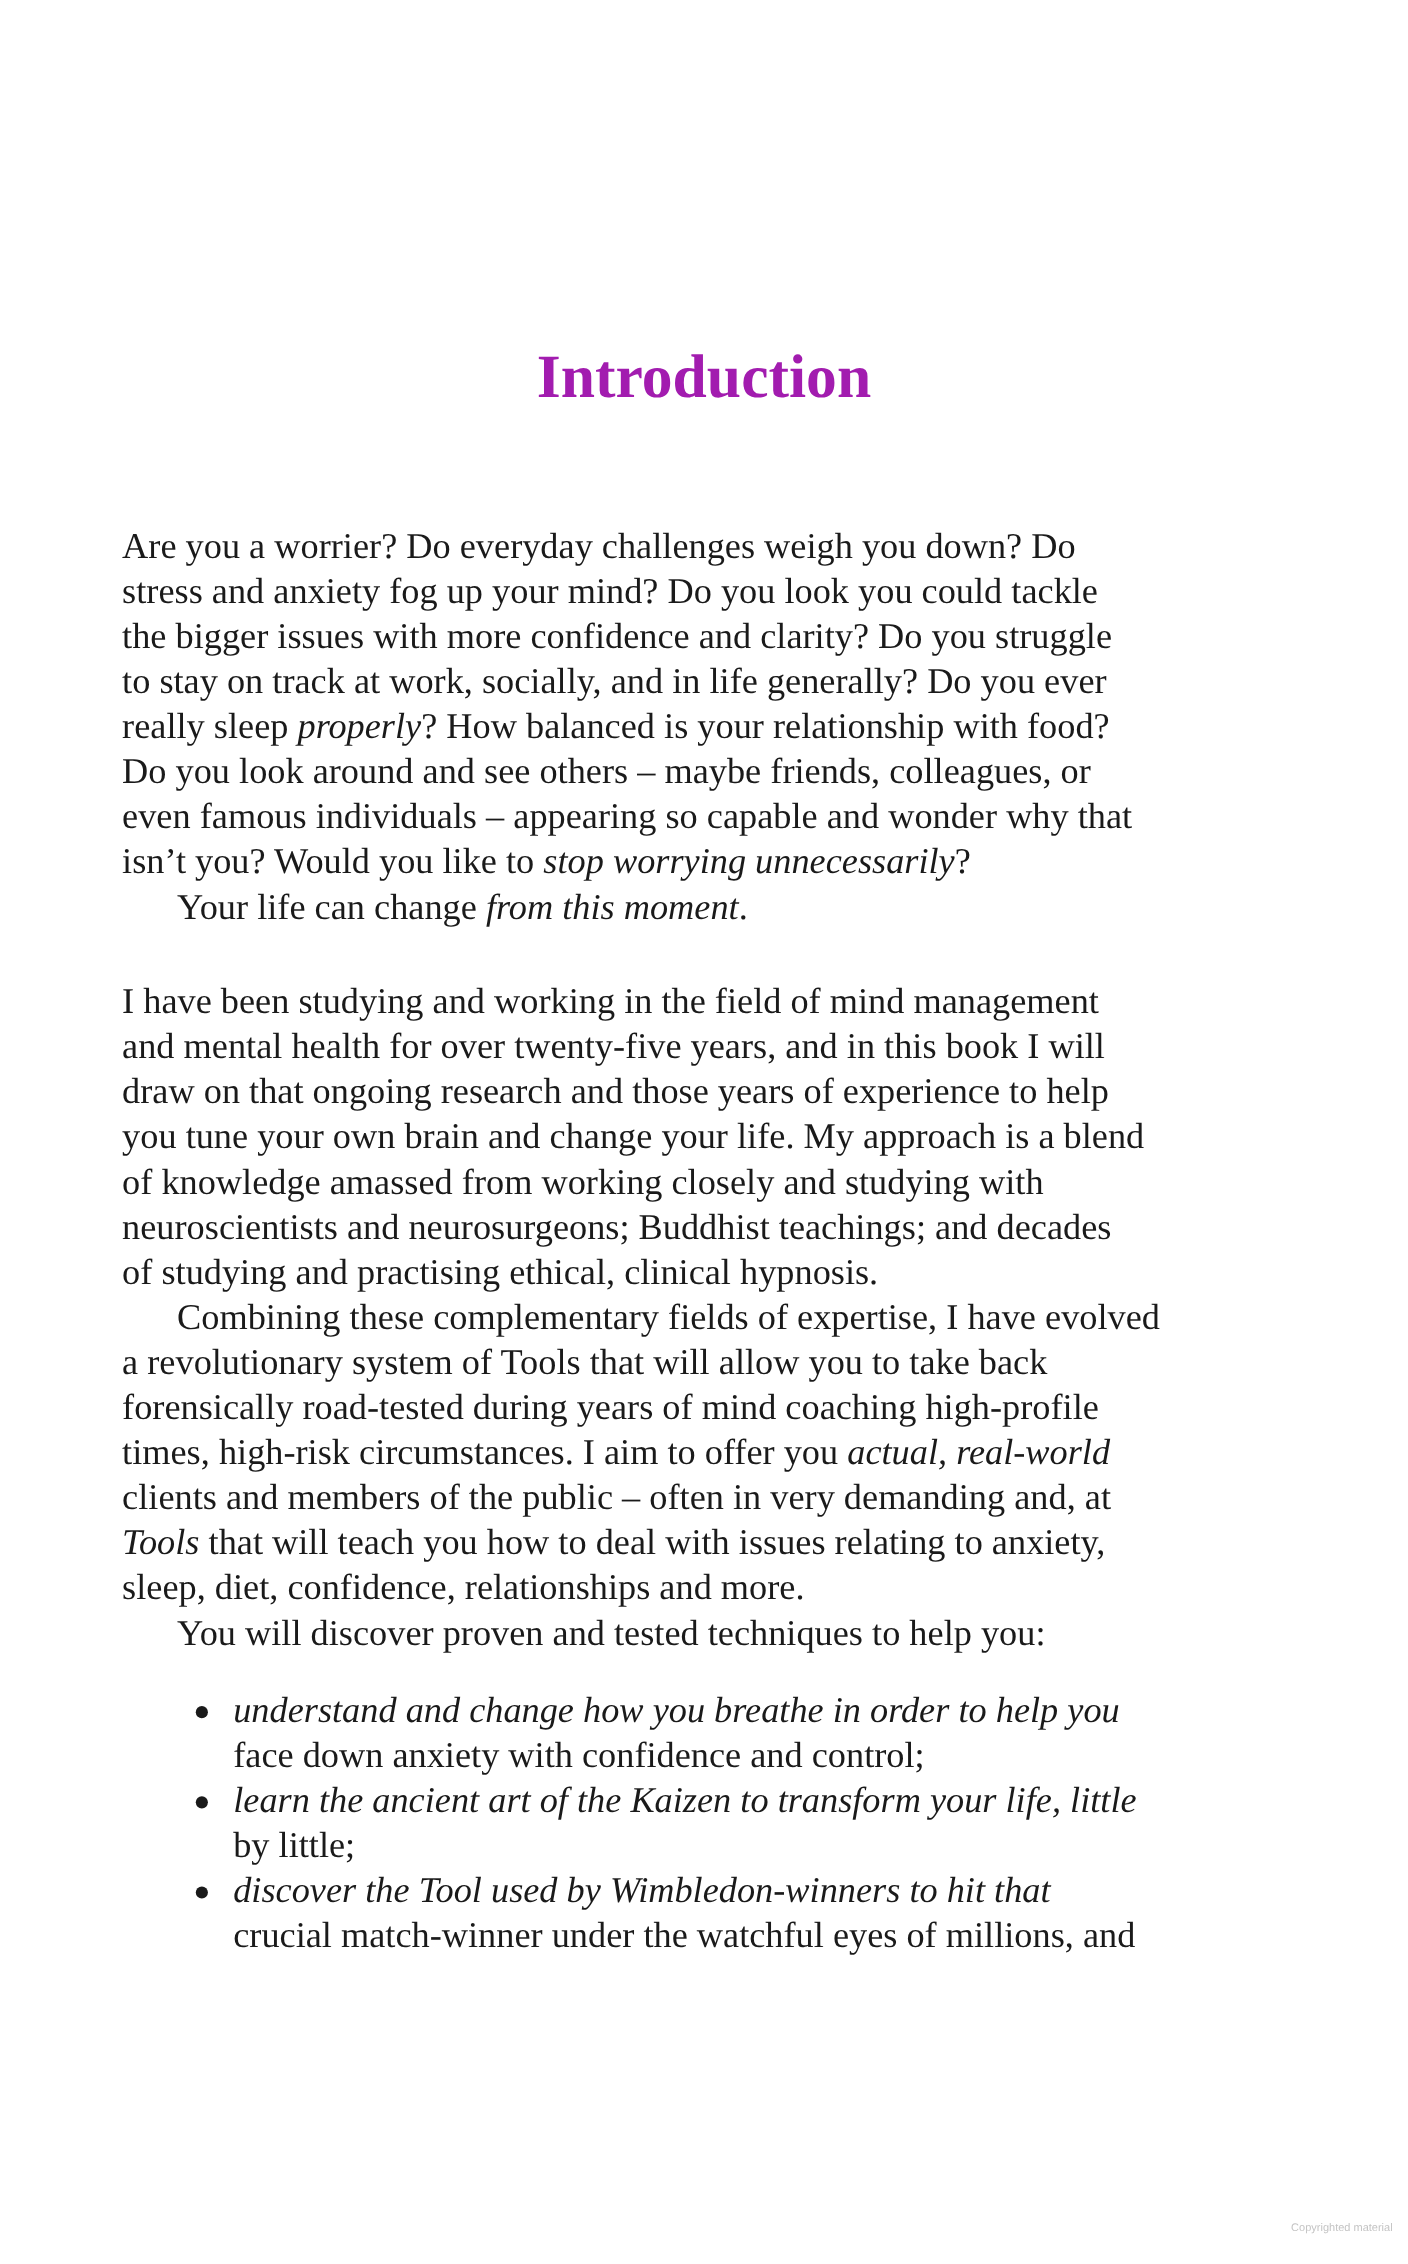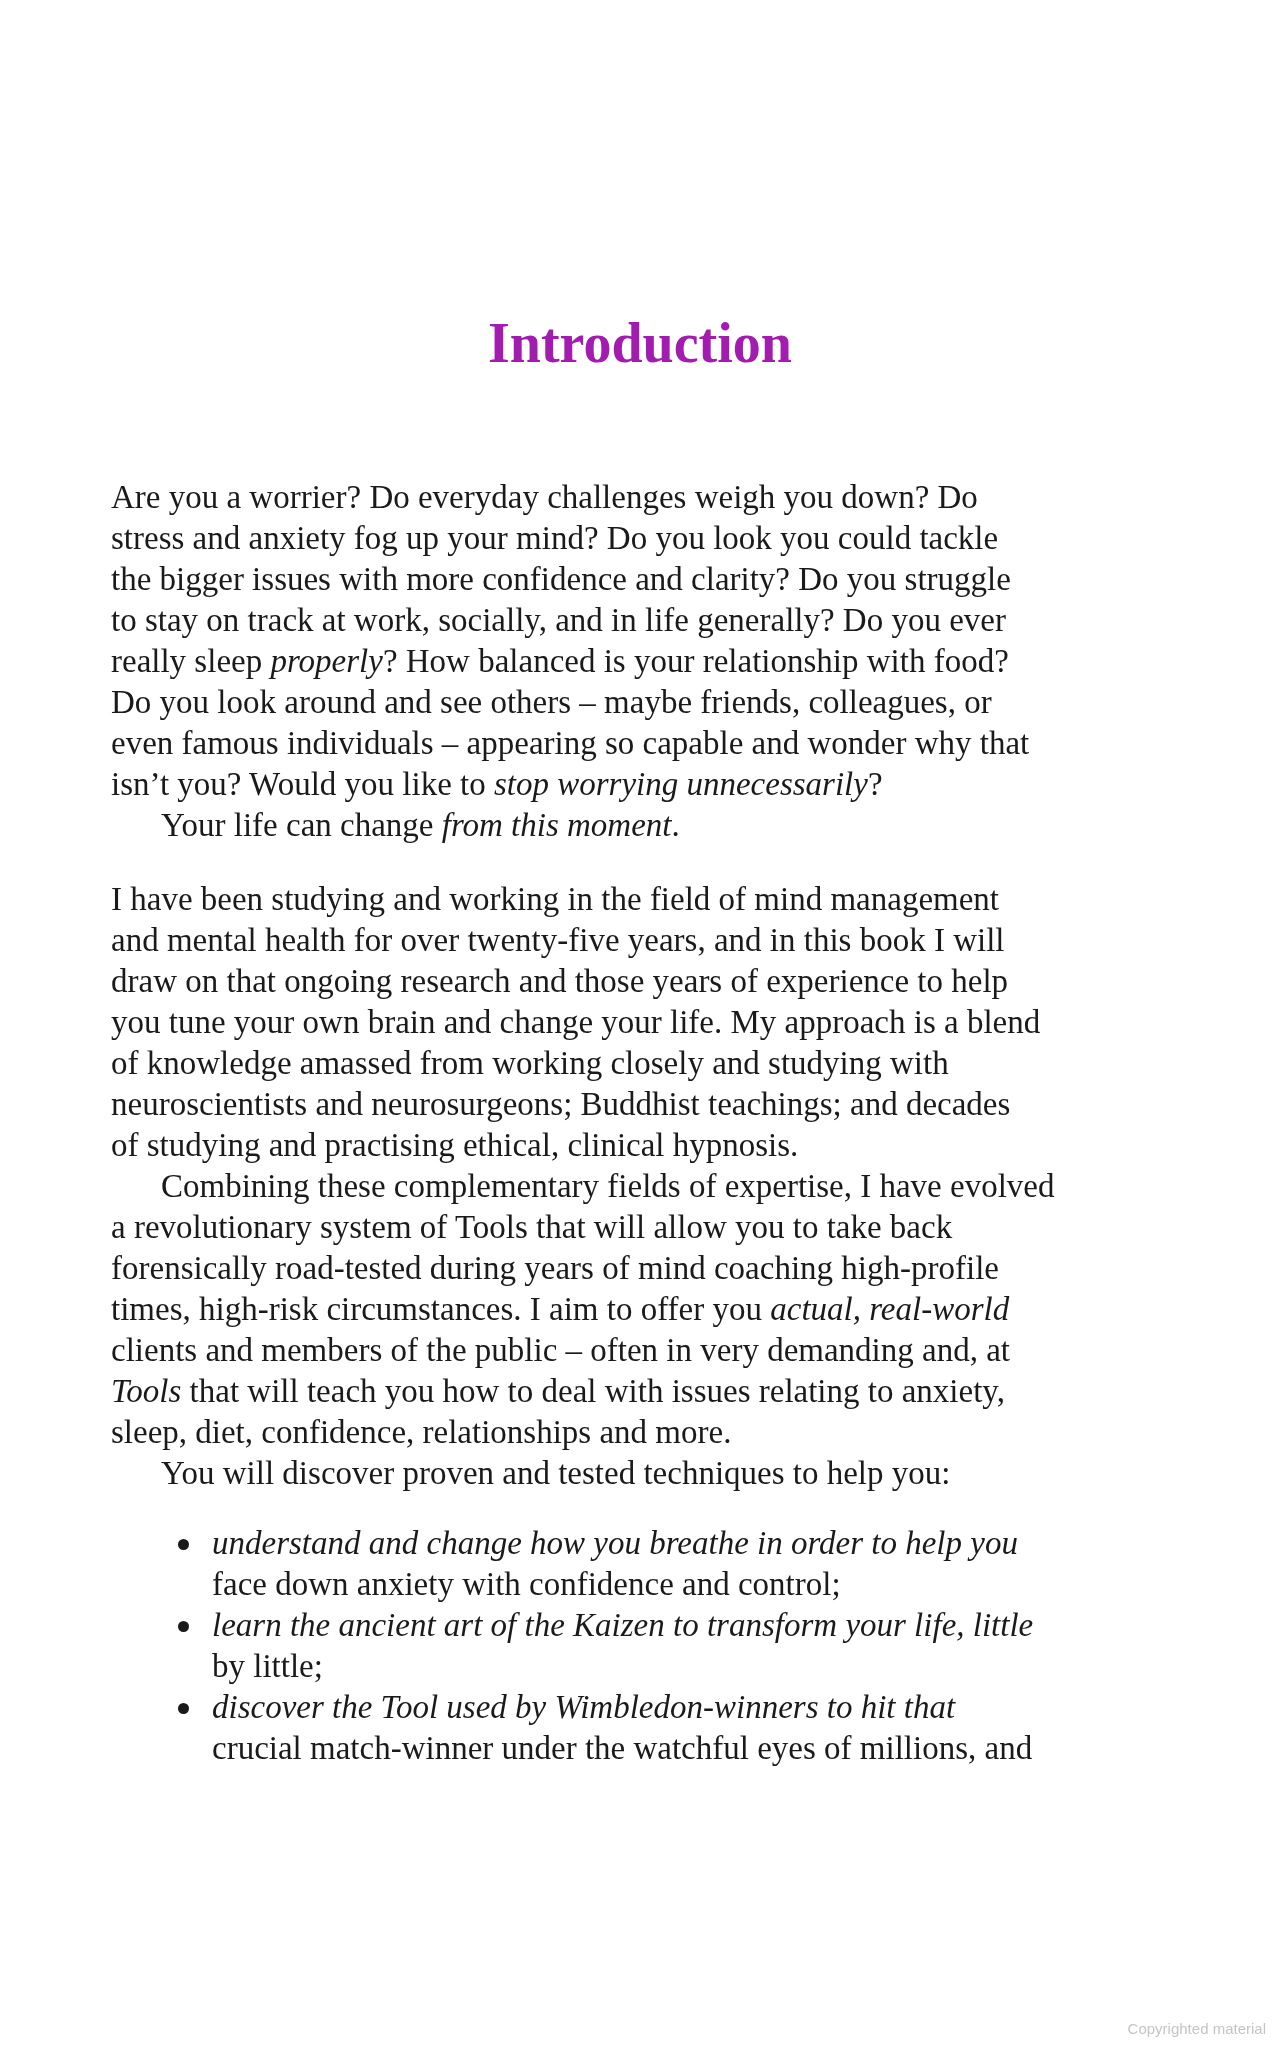--- a/index.html
+++ b/index.html
@@ -49,40 +49,40 @@
     height: 11px;
     border-radius: 50%;
     background: #1a1a1a;
   }
   .it { font-style: italic; }
   .watermark {
     position: absolute;
     right: 14px;
     top: 2020px;
     font-family: "Liberation Sans", sans-serif;
-    font-size: 15px;
+    font-size: 10px;
     color: #c4c4c4;
   }
 </style>
 </head>
 <body>
 
 <div class="page">
   <h1 class="page-title">Introduction</h1>
   <div class="text-content">
       <div class="line"><span>Are you a worrier? Do everyday challenges weigh you down? Do</span></div>
       <div class="line"><span>stress and anxiety fog up your mind? Do you look you could tackle</span></div>
       <div class="line"><span>the bigger issues with more confidence and clarity? Do you struggle</span></div>
       <div class="line"><span>to stay on track at work, socially, and in life generally? Do you ever</span></div>
       <div class="line"><span>really sleep </span><span class="it">properly</span><span>? How balanced is your relationship with food?</span></div>
       <div class="line"><span>Do you look around and see others – maybe friends, colleagues, or</span></div>
       <div class="line"><span>even famous individuals – appearing so capable and wonder why that</span></div>
       <div class="line"><span>isn’t you? Would you like to </span><span class="it">stop worrying unnecessarily</span><span>?</span></div>
       <div class="line indent"><span>Your life can change </span><span class="it">from this moment</span><span>.</span></div>
-      <div class="line" style="margin-top: 33px;"><span>I have been studying and working in the field of mind management</span></div>
+      <div class="line" style="margin-top: 45px;"><span>I have been studying and working in the field of mind management</span></div>
       <div class="line"><span>and mental health for over twenty-five years, and in this book I will</span></div>
       <div class="line"><span>draw on that ongoing research and those years of experience to help</span></div>
       <div class="line"><span>you tune your own brain and change your life. My approach is a blend</span></div>
       <div class="line"><span>of knowledge amassed from working closely and studying with</span></div>
       <div class="line"><span>neuroscientists and neurosurgeons; Buddhist teachings; and decades</span></div>
       <div class="line"><span>of studying and practising ethical, clinical hypnosis.</span></div>
       <div class="line indent"><span>Combining these complementary fields of expertise, I have evolved</span></div>
       <div class="line"><span>a revolutionary system of Tools that will allow you to take back</span></div>
       <div class="line"><span>forensically road-tested during years of mind coaching high-profile</span></div>
       <div class="line"><span>times, high-risk circumstances. I aim to offer you </span><span class="it">actual, real-world</span></div>

